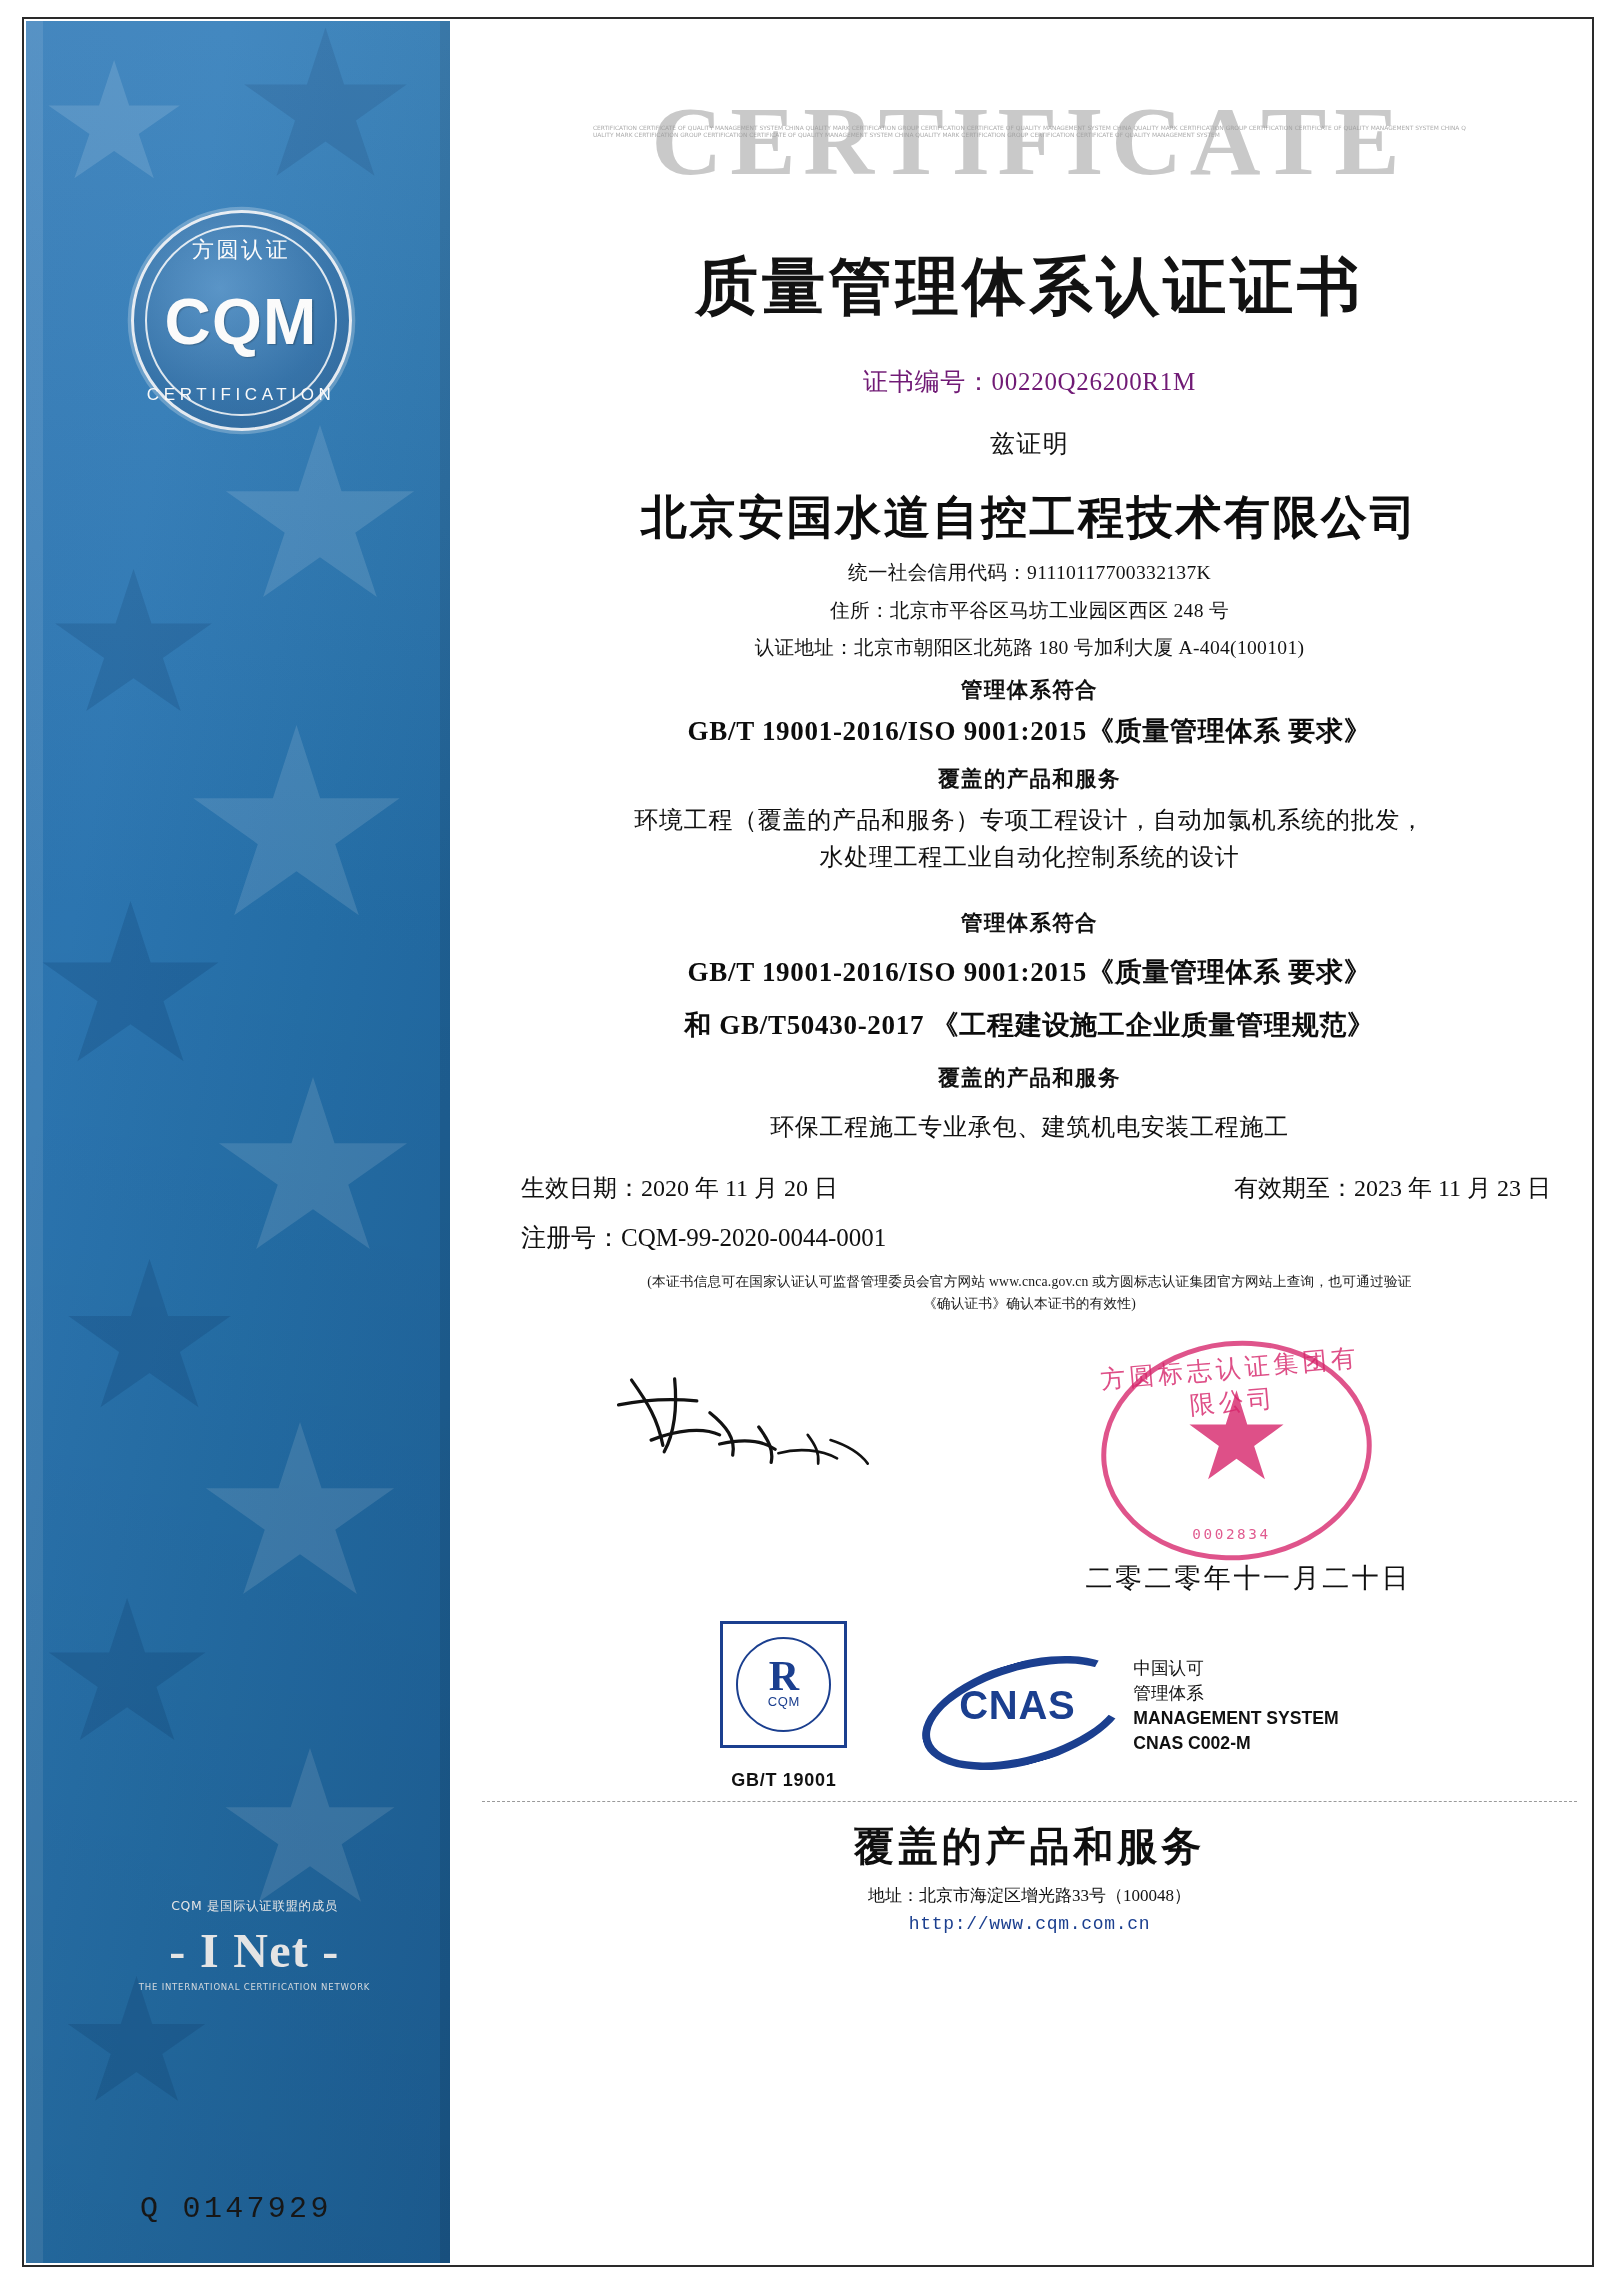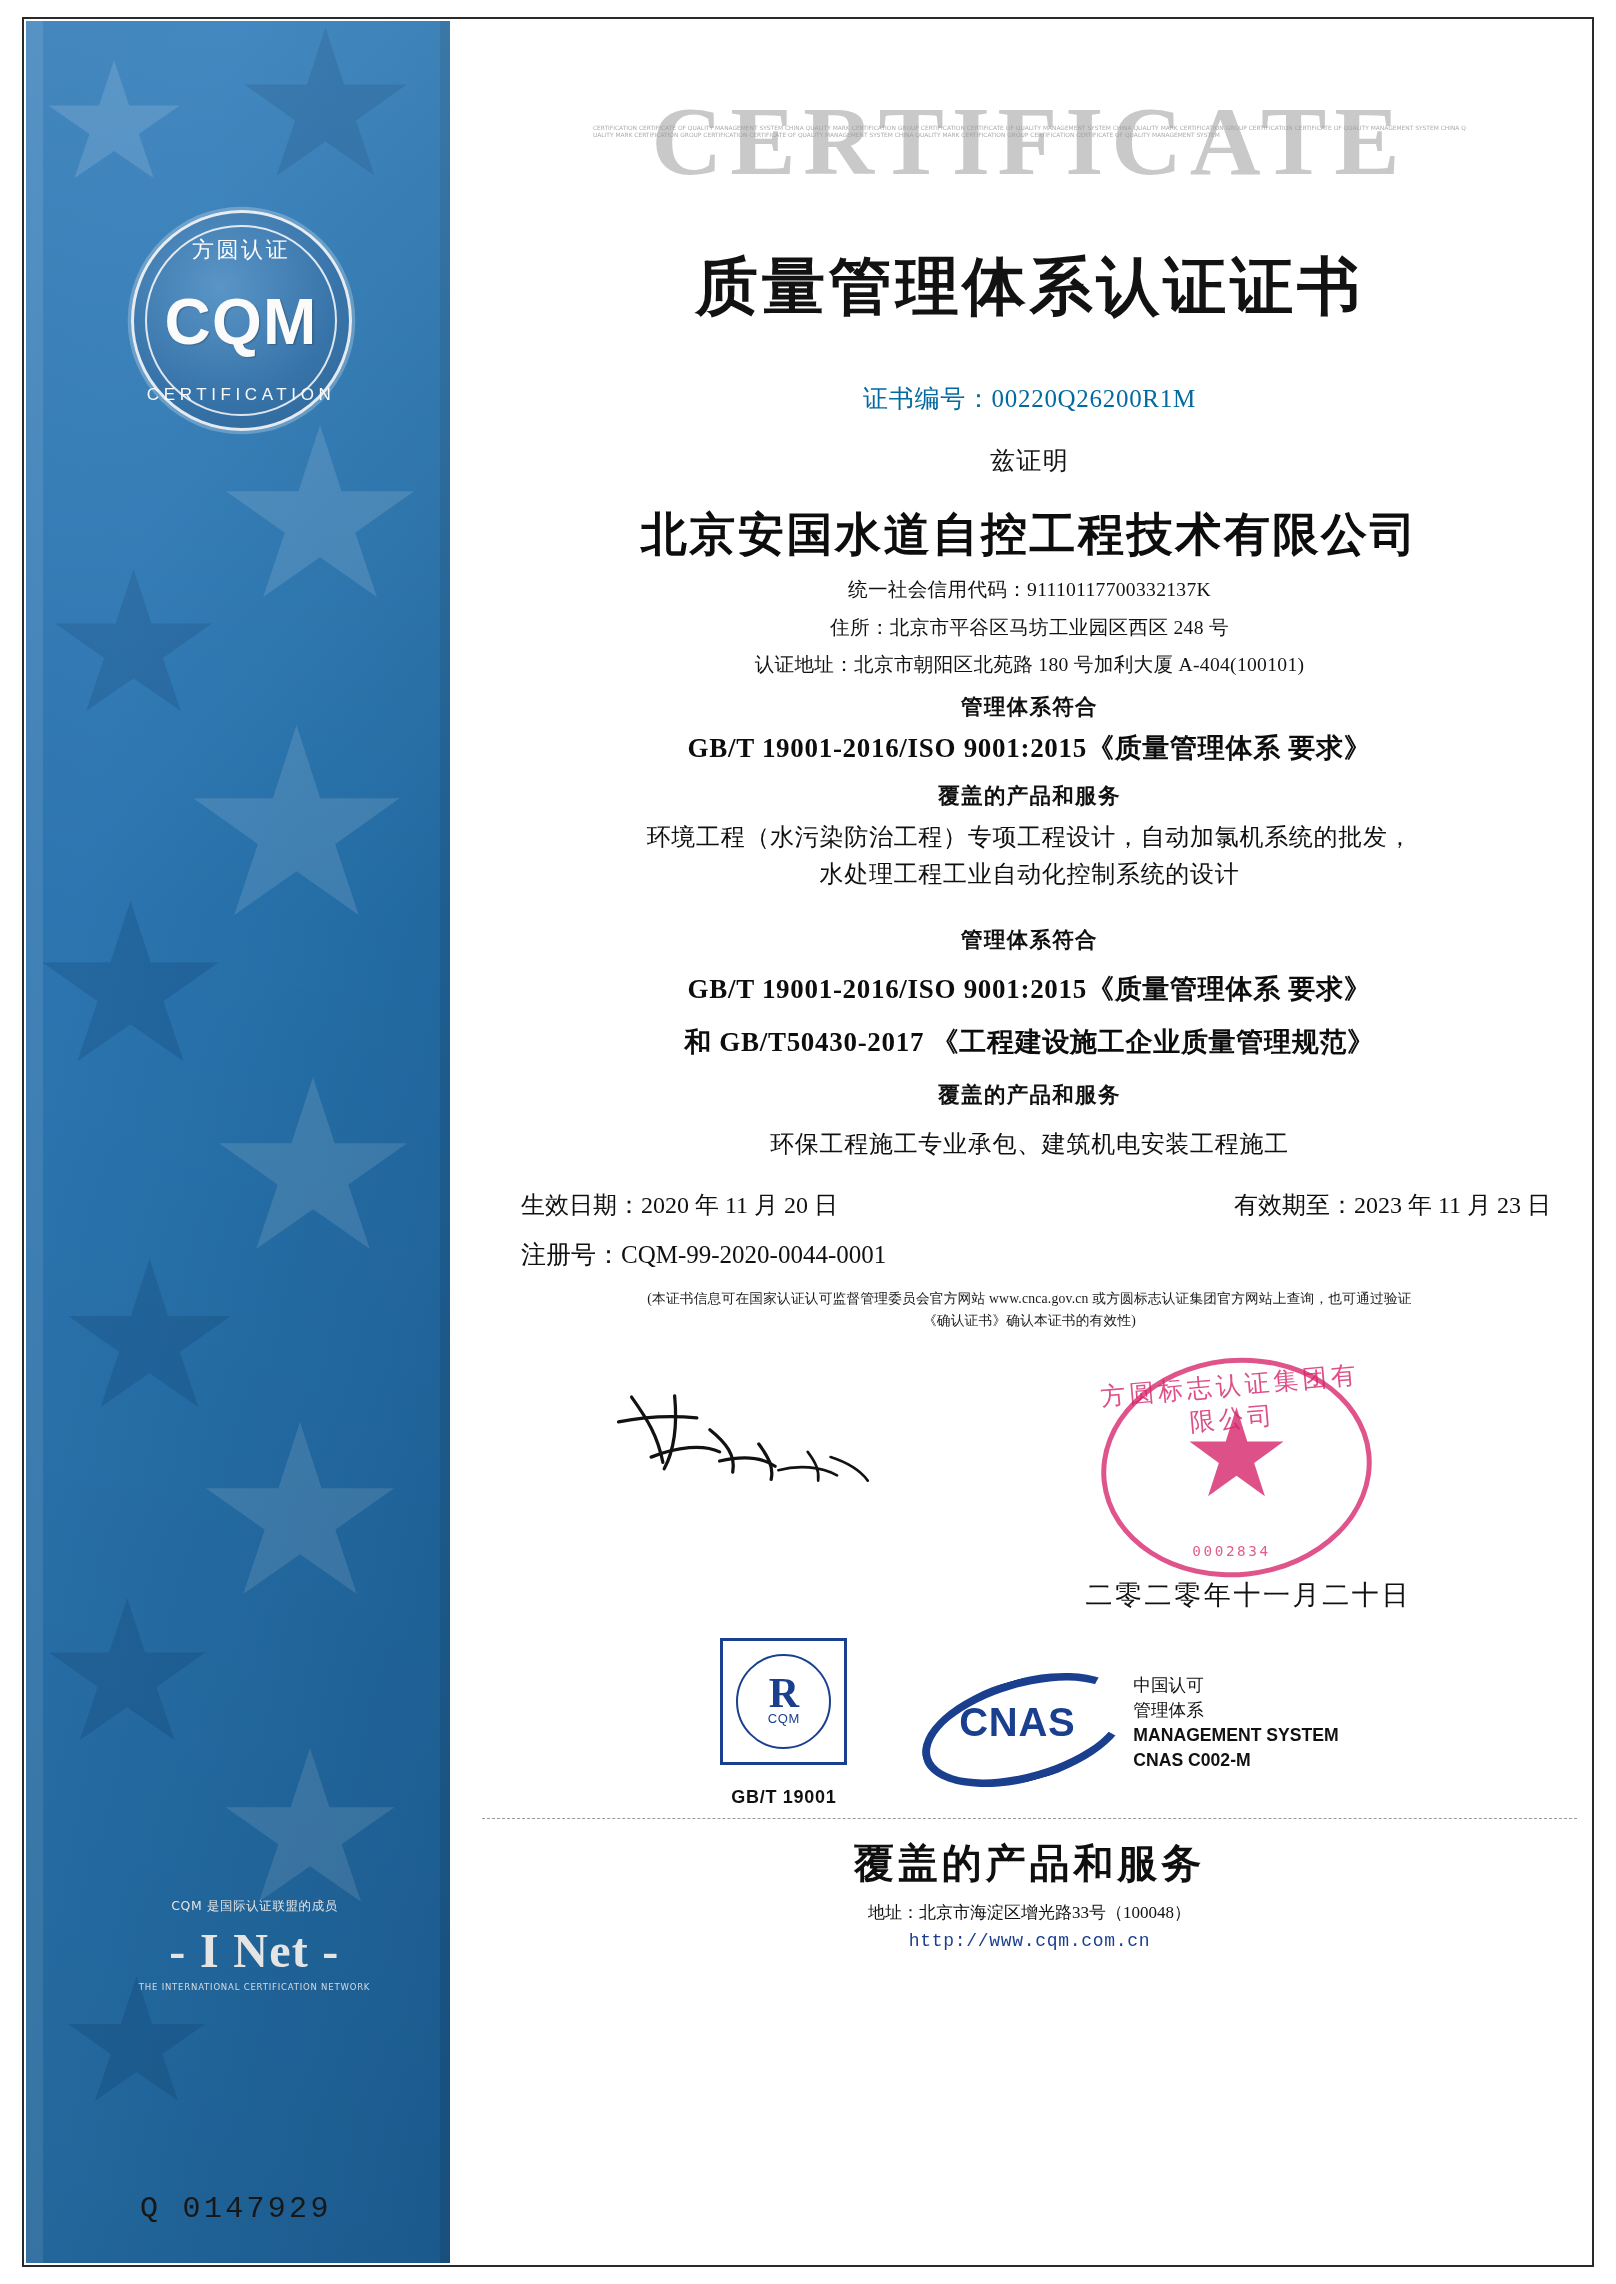--- a/index.html
+++ b/index.html
@@ -198,23 +198,23 @@
   .title-cn {
     font-size: 63px;
     font-weight: bold;
     letter-spacing: 3.9px;
     color: #121212;
     font-family: "DejaVu Sans", sans-serif;
     margin-top: 22px;
   }
 
   .cert-no {
-    margin-top: 52px;
+    margin-top: 35px;
     font-size: 25px;
-    color: #0369a1;
+    color: #701a75;
     letter-spacing: 0.7px;
   }
   .hereby {
     margin-top: 29px;
     font-size: 25px;
     color: #131313;
     letter-spacing: 1.3px;
   }
   .company {
     margin-top: 27px;
@@ -513,21 +513,21 @@
 
     <div class="company">北京安国水道自控工程技术有限公司</div>
 
     <div class="meta-line">统一社会信用代码：91110117700332137K</div>
     <div class="meta-line">住所：北京市平谷区马坊工业园区西区 248 号</div>
     <div class="meta-line">认证地址：北京市朝阳区北苑路 180 号加利大厦 A-404(100101)</div>
 
     <div class="sec-head">管理体系符合</div>
     <div class="std-line">GB/T 19001-2016/ISO 9001:2015《质量管理体系 要求》</div>
     <div class="sec-head">覆盖的产品和服务</div>
-    <div class="scope-line">环境工程（水污染防治工程）专项工程设计，自动加氯机系统的批发，</div>
+    <div class="scope-line">环境工程（覆盖的产品和服务）专项工程设计，自动加氯机系统的批发，</div>
     <div class="scope-line" style="margin-top:0">水处理工程工业自动化控制系统的设计</div>
 
     <div class="gap-lg"></div>
 
     <div class="sec-head">管理体系符合</div>
     <div class="std-line" style="margin-top:17px">GB/T 19001-2016/ISO 9001:2015《质量管理体系 要求》</div>
     <div class="std-line" style="margin-top:17px">和 GB/T50430-2017 《工程建设施工企业质量管理规范》</div>
     <div class="sec-head" style="margin-top:19.6px">覆盖的产品和服务</div>
     <div class="scope-line" style="margin-top:17px">环保工程施工专业承包、建筑机电安装工程施工</div>
 

